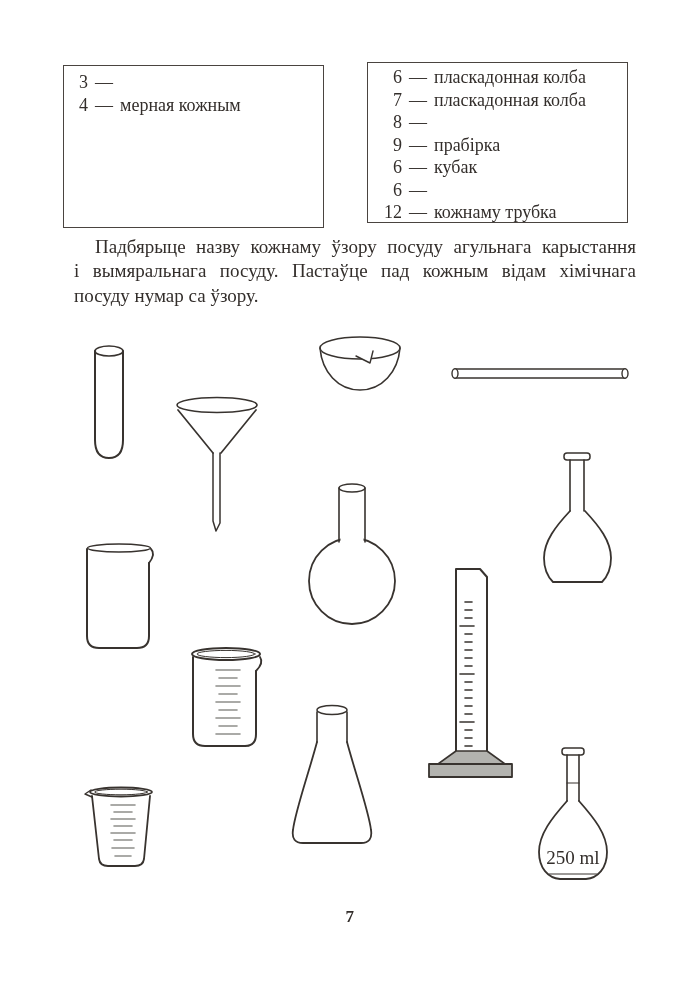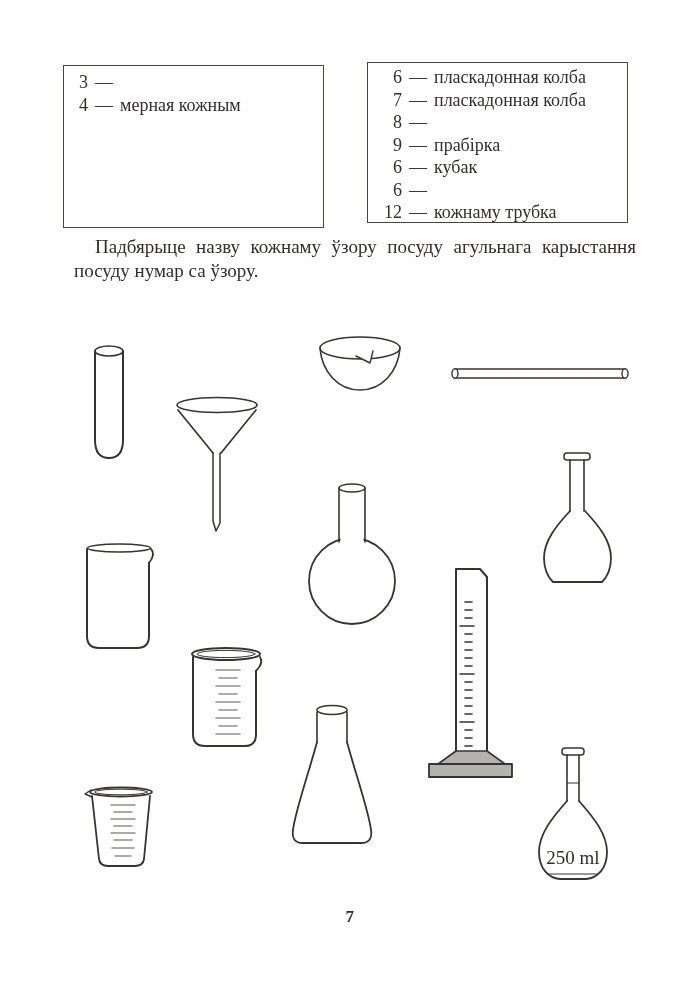--- a/index.html
+++ b/index.html
@@ -79,20 +79,21 @@
     </div>
     <div class="legend-row">
       <span class="num">12</span>
       <span class="dash">—</span>
       <span class="lbl">кожнаму трубка</span>
     </div>
   </div>
 
   <p class="instruction">
     <span class="instr-line first">Падбярыце назву кожнаму ўзору посуду агульнага карыстання</span>
+    <span class="instr-line">і вымяральнага посуду. Пастаўце пад кожным відам хімічнага</span>
     <span class="instr-line last">посуду нумар са ўзору.</span>
   </p>
 
   <svg class="figures" width="700" height="1000" viewBox="0 0 700 1000" fill="none" stroke="#38332f" stroke-width="1.7" stroke-linecap="round" stroke-linejoin="round">
 
     <g>
       <path d="M95,351 L95,440 Q95,458 109,458 Q123,458 123,440 L123,351" stroke-width="2"></path>
       <ellipse cx="109" cy="351" rx="14" ry="5" stroke-width="1.6"></ellipse>
     </g>
 

